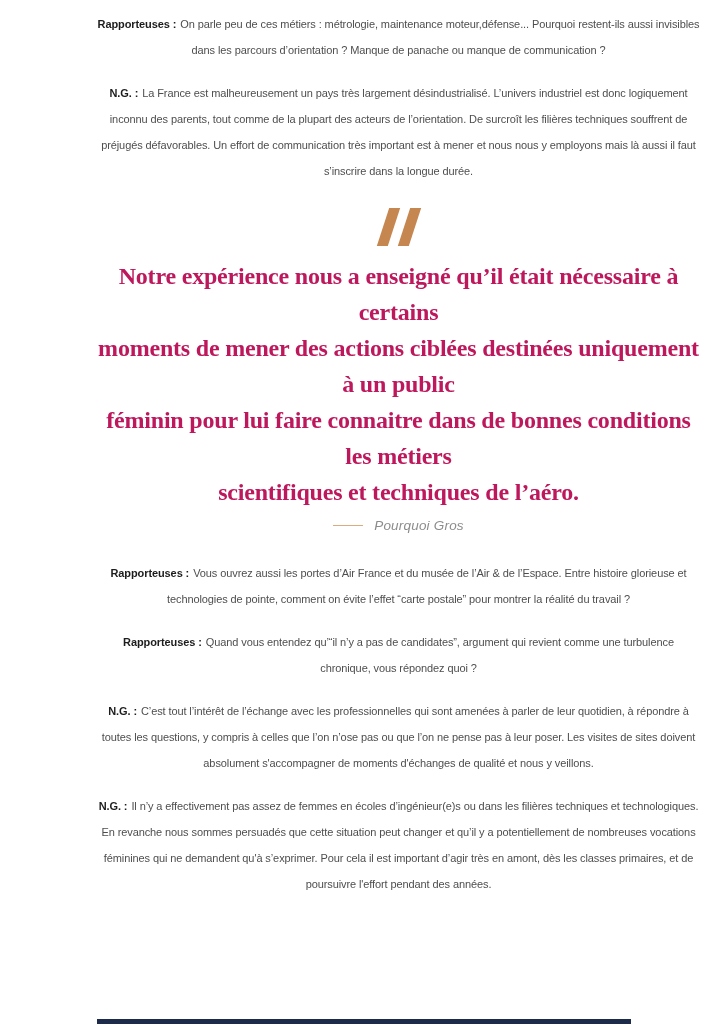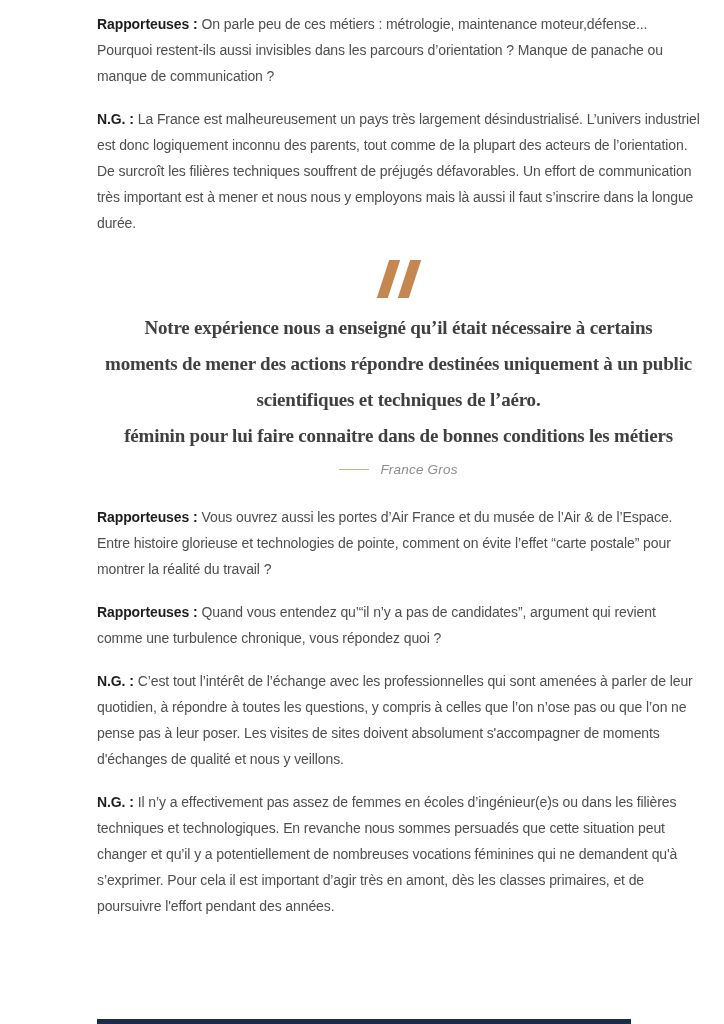--- a/index.html
+++ b/index.html
@@ -16,25 +16,26 @@
     inset: 0;
     background: #ffffff;
   }
   .content {
     position: absolute;
     left: 97px;
     top: 11px;
     width: 603px;
   }
   .para {
-    font-size: 14px;
+    font-size: 11px;
     line-height: 26px;
     letter-spacing: -0.1px;
     color: #4e4e4e;
     margin-bottom: 17px;
+    text-align: center;
   }
   .para b {
     color: #1d1d1d;
     font-weight: 700;
     margin-right: 4px;
   }
   .pullquote {
     text-align: center;
     margin-top: 24px;
     margin-bottom: 26px;
@@ -47,25 +48,25 @@
   }
   .qbar {
     display: block;
     width: 11px;
     height: 38px;
     background: #c5874f;
     transform: skewX(-18deg);
   }
   .qline {
     font-family: "Liberation Serif", "DejaVu Serif", serif;
-    font-size: 19px;
+    font-size: 24px;
     font-weight: 600;
     line-height: 36px;
     letter-spacing: -0.2px;
-    color: #404040;
+    color: #be185d;
   }
   .attr {
     margin-top: 6px;
     height: 18px;
     display: flex;
     align-items: center;
     justify-content: center;
     gap: 11px;
   }
   .attr-line {
@@ -102,26 +103,26 @@
     <p class="para">
       <b>N.G. :</b><span>La France est malheureusement un pays très largement désindustrialisé. L’univers industriel est donc logiquement inconnu des parents, tout comme de la plupart des acteurs de l’orientation. De surcroît les filières techniques souffrent de préjugés défavorables. Un effort de communication très important est à mener et nous nous y employons mais là aussi il faut s’inscrire dans la longue durée.</span>
     </p>
 
     <figure class="pullquote">
       <div class="qmark">
         <i class="qbar"></i>
         <i class="qbar"></i>
       </div>
       <div class="qline">Notre expérience nous a enseigné qu’il était nécessaire à certains</div>
-      <div class="qline">moments de mener des actions répondre destinées uniquement à un public</div>
+      <div class="qline">moments de mener des actions ciblées destinées uniquement à un public</div>
+      <div class="qline">féminin pour lui faire connaitre dans de bonnes conditions les métiers</div>
       <div class="qline">scientifiques et techniques de l’aéro.</div>
-      <div class="qline">féminin pour lui faire connaitre dans de bonnes conditions les métiers</div>
       <figcaption class="attr">
         <span class="attr-line"></span>
-        <span class="attr-name">France Gros</span>
+        <span class="attr-name">Pourquoi Gros</span>
       </figcaption>
     </figure>
 
     <p class="para">
       <b>Rapporteuses :</b><span>Vous ouvrez aussi les portes d’Air France et du musée de l’Air &amp; de l’Espace. Entre histoire glorieuse et technologies de pointe, comment on évite l’effet “carte postale” pour montrer la réalité du travail ?</span>
     </p>
 
     <p class="para">
       <b>Rapporteuses :</b><span>Quand vous entendez qu’“il n’y a pas de candidates”, argument qui revient comme une turbulence chronique, vous répondez quoi ?</span>
     </p>

